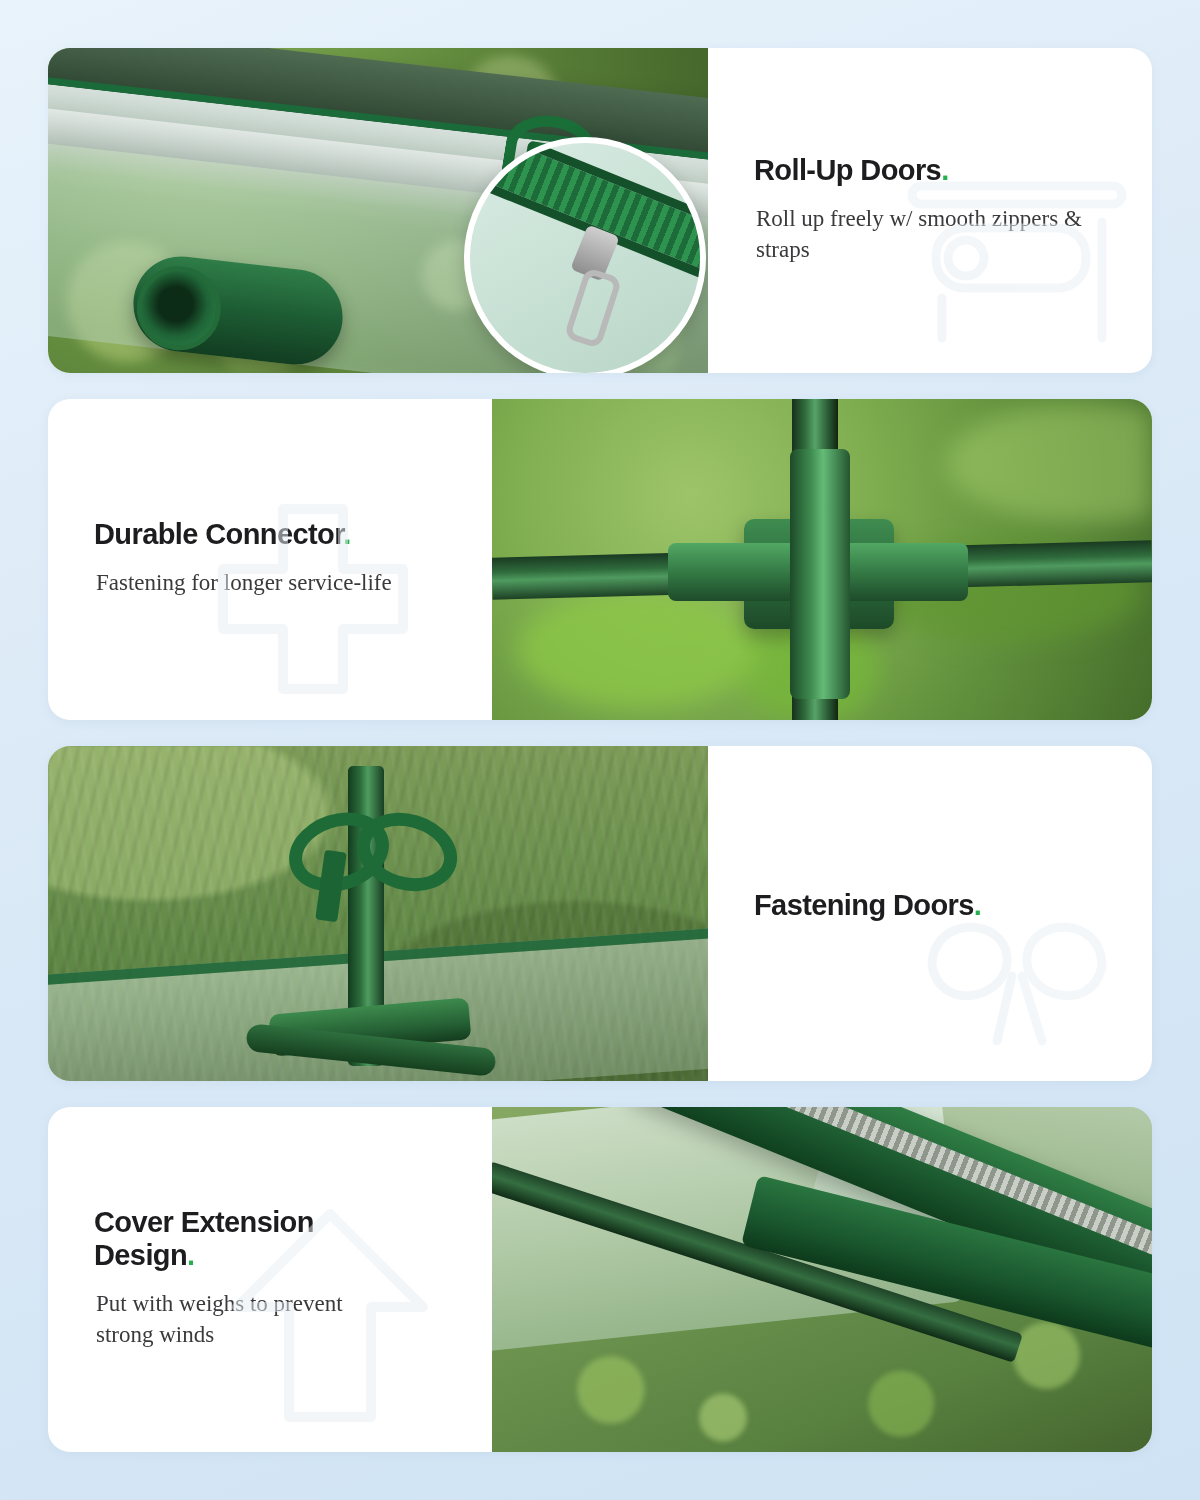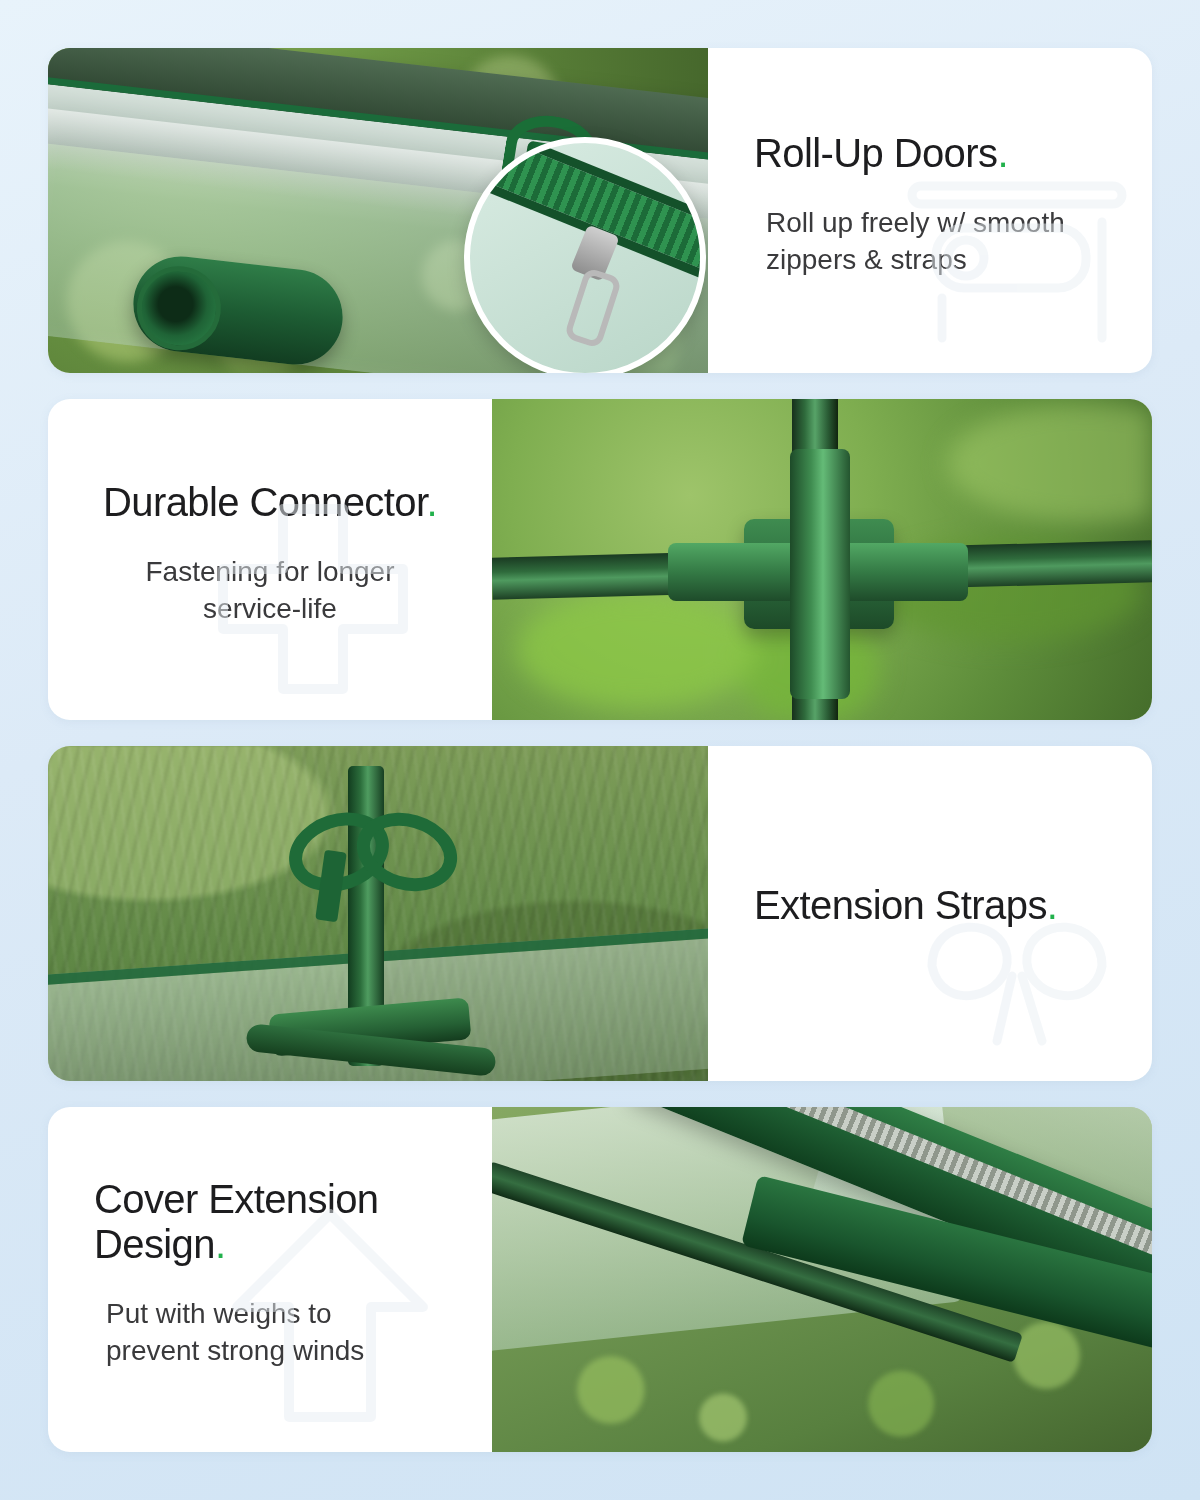--- a/index.html
+++ b/index.html
@@ -26,21 +26,21 @@
 
   .card {
     position: relative;
     background: #ffffff;
     border-radius: 22px;
     overflow: hidden;
     display: flex;
     box-shadow: 0 2px 10px rgba(120, 150, 175, 0.10);
   }
   .card.h1 { height: 330px; }
-  .card.h2 { height: 325px; text-align: center; }
+  .card.h2 { height: 325px; }
   .card.h3 { height: 340px; }
   .card.h4 { height: 350px; gap: 48px; }
 
   .card.img-left .photo { order: 0; }
   .card.img-left .text { order: 1; }
   .card.img-right .photo { order: 1; }
   .card.img-right .text { order: 0; }
 
   .photo {
     position: relative;
@@ -51,36 +51,37 @@
     flex: 1 1 auto;
     position: relative;
     display: flex;
     flex-direction: column;
     justify-content: center;
     padding: 0 46px;
     z-index: 2;
   }
 
   .headline {
-    font-size: 40px;
-    font-weight: normal;
+    font-size: 29px;
+    font-weight: bold;
     line-height: 1.12;
     color: #1d1d1f;
     letter-spacing: -0.6px;
     margin: 0 0 16px 0;
   }
   .headline .dot {
     color: #22b14c;
   }
   .subline {
-    font-size: 28px;
+    font-size: 23px;
     line-height: 1.33;
     color: #3a3a3c;
-    margin: 12px;
+    margin: 2px;
     font-weight: 400;
+    font-family: Liberation Serif, serif;
   }
 
   
   .watermark {
     position: absolute;
     opacity: 0.5;
     z-index: 1;
     pointer-events: none;
   }
   .wm-roll { right: 10px; top: 120px; }
@@ -445,21 +446,21 @@
       <div class="p3-foot2"></div>
       <div class="p3-bow"></div>
       <div class="p3-tail"></div>
     </div>
     <div class="text">
       <svg class="watermark wm-strap" width="230" height="180" viewBox="0 0 230 180" fill="none">
         <path d="M30 90 C30 40 100 40 105 80 C110 120 40 140 30 90 Z" stroke="#e9eff4" stroke-width="9"></path>
         <path d="M200 90 C200 40 130 40 125 80 C120 120 190 140 200 90 Z" stroke="#e9eff4" stroke-width="9"></path>
         <path d="M110 100 L95 165 M120 100 L140 165" stroke="#e9eff4" stroke-width="9" stroke-linecap="round"></path>
       </svg>
-      <h2 class="headline"><span>Extension Straps</span><span class="dot">.</span></h2>
+      <h2 class="headline"><span>Fastening Doors</span><span class="dot">.</span></h2>
     </div>
   </div>
 
   <div class="card h4 img-right">
     <div class="photo">
       <div class="p4-bg"></div>
       <div class="p4-leaves"></div>
       <div class="p4-clear"></div>
       <div class="p4-film2"></div>
       <div class="p4-pole"></div>

